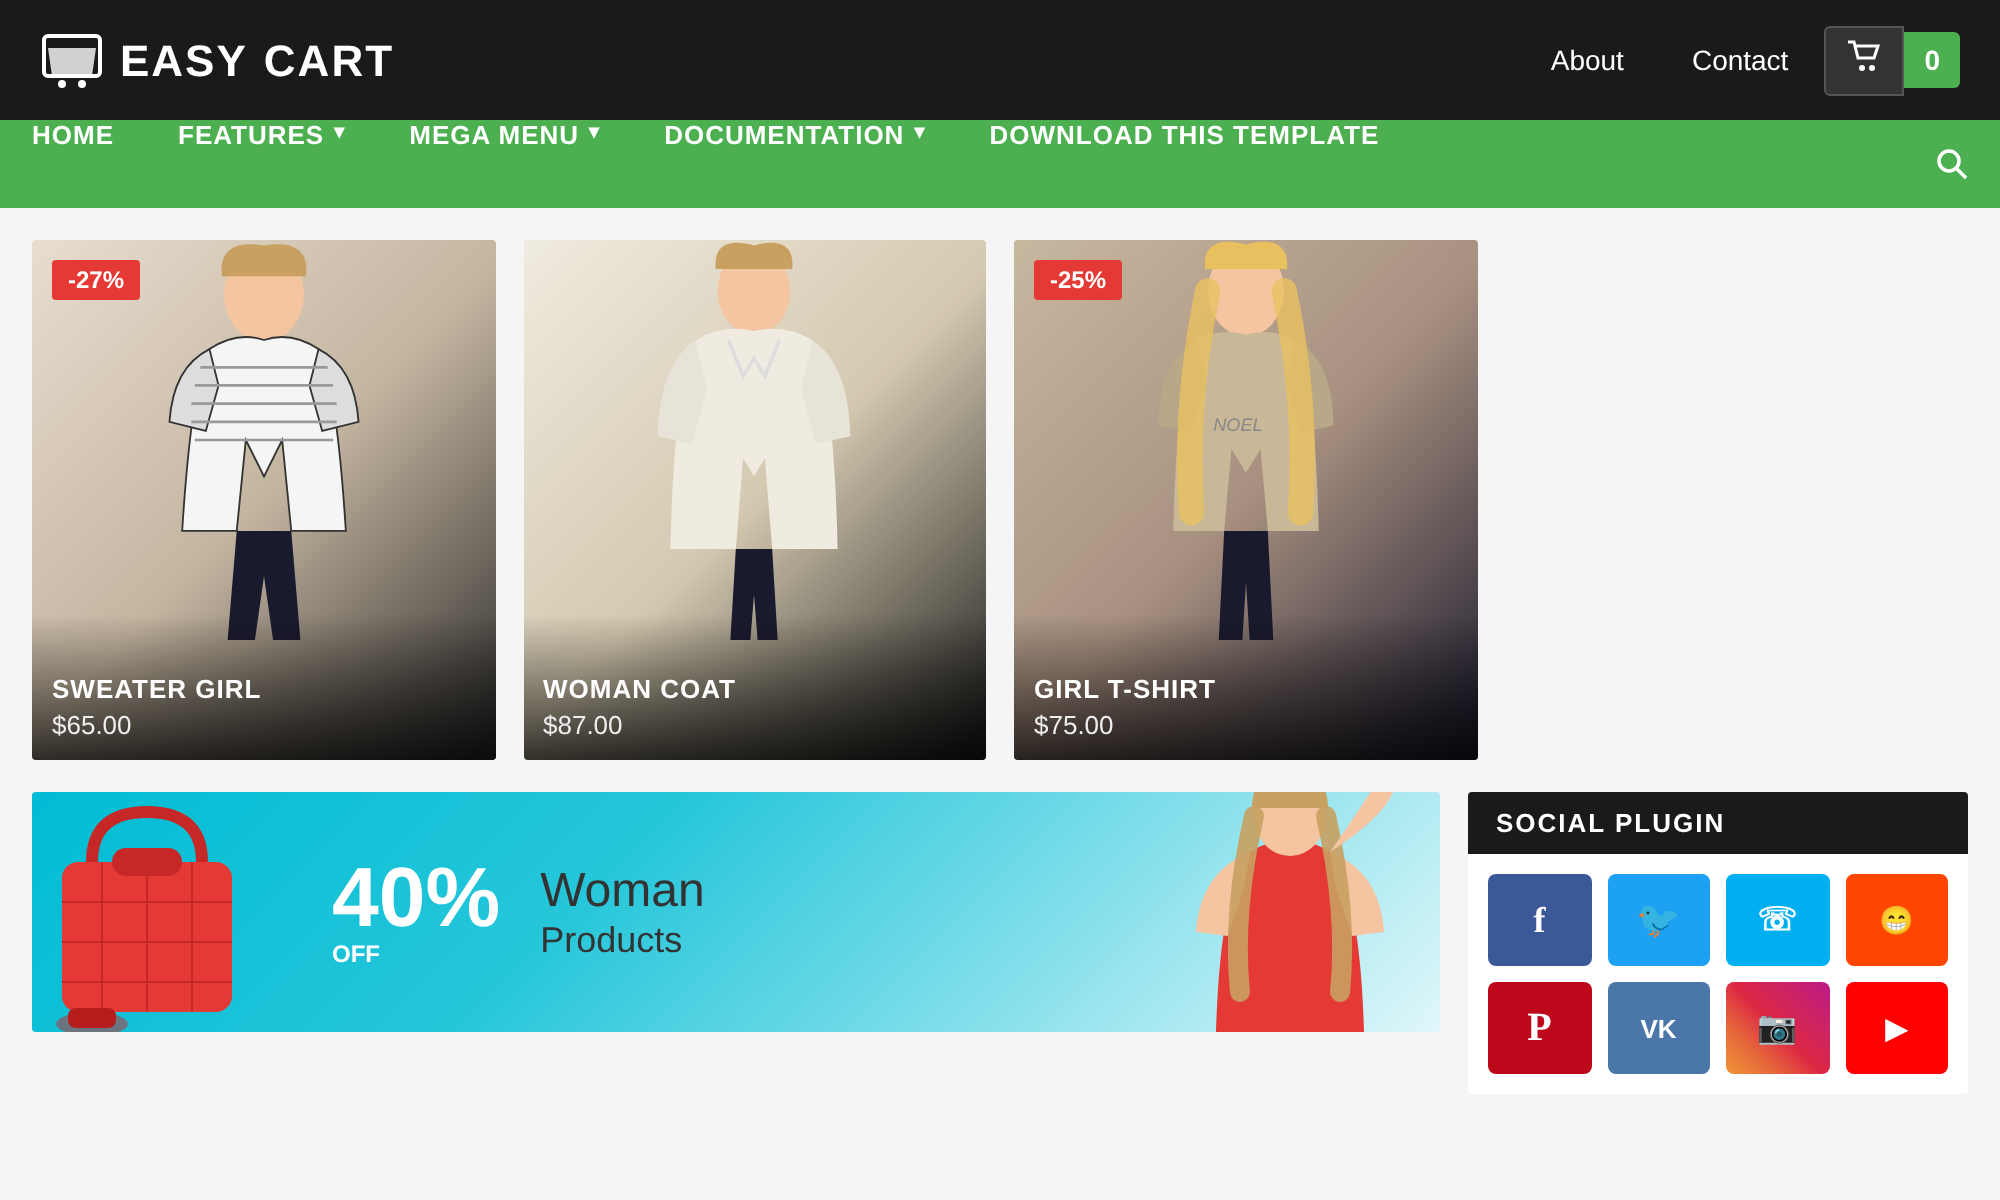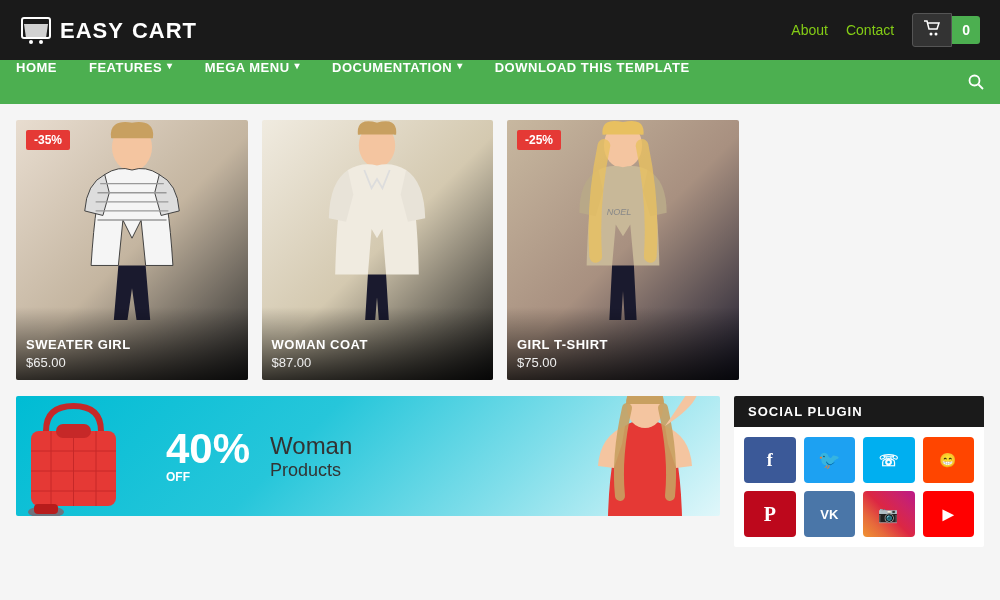--- a/index.html
+++ b/index.html
@@ -28,24 +28,25 @@
       height: 28px;
     }
     .logo-easy { color: white; }
     .logo-cart { color: white; }
     .header-right {
       display: flex;
       align-items: center;
       gap: 18px;
     }
     .header-link {
-      color: #84cc16;
+      color: #ffffff;
       font-size: 14px;
       text-decoration: none;
       cursor: pointer;
+      margin-left: 16px;
     }
     .cart-btn {
       display: flex;
       align-items: center;
       gap: 0;
     }
     .cart-icon-wrap {
       background: #333;
       border: 1px solid #555;
       padding: 6px 10px;
@@ -332,21 +333,21 @@
           <line x1="25" y1="70" x2="95" y2="70" stroke="#999" stroke-width="1.5"></line>
           <line x1="22" y1="80" x2="98" y2="80" stroke="#999" stroke-width="1.5"></line>
           <line x1="20" y1="90" x2="100" y2="90" stroke="#999" stroke-width="1.5"></line>
           <line x1="20" y1="100" x2="100" y2="100" stroke="#999" stroke-width="1.5"></line>
           <line x1="22" y1="110" x2="98" y2="110" stroke="#999" stroke-width="1.5"></line>
           <path d="M45 160 L40 220 H55 L60 185 L65 220 H80 L75 160Z" fill="#1a1a2e"></path>
 
           <path d="M38 20 Q35 0 60 4 Q85 0 82 20" fill="#c8a060" stroke="#c8a060" stroke-width="2"></path>
         </svg>
       </div>
-      <div class="discount-badge">-35%</div>
+      <div class="discount-badge">-27%</div>
       <div class="product-info">
         <div class="product-name">SWEATER GIRL</div>
         <div class="product-price">$65.00</div>
       </div>
     </div>
 
 
     <div class="product-card">
       <div class="product-bg product-bg-3">
         <svg width="120" height="200" viewBox="0 0 120 220">

